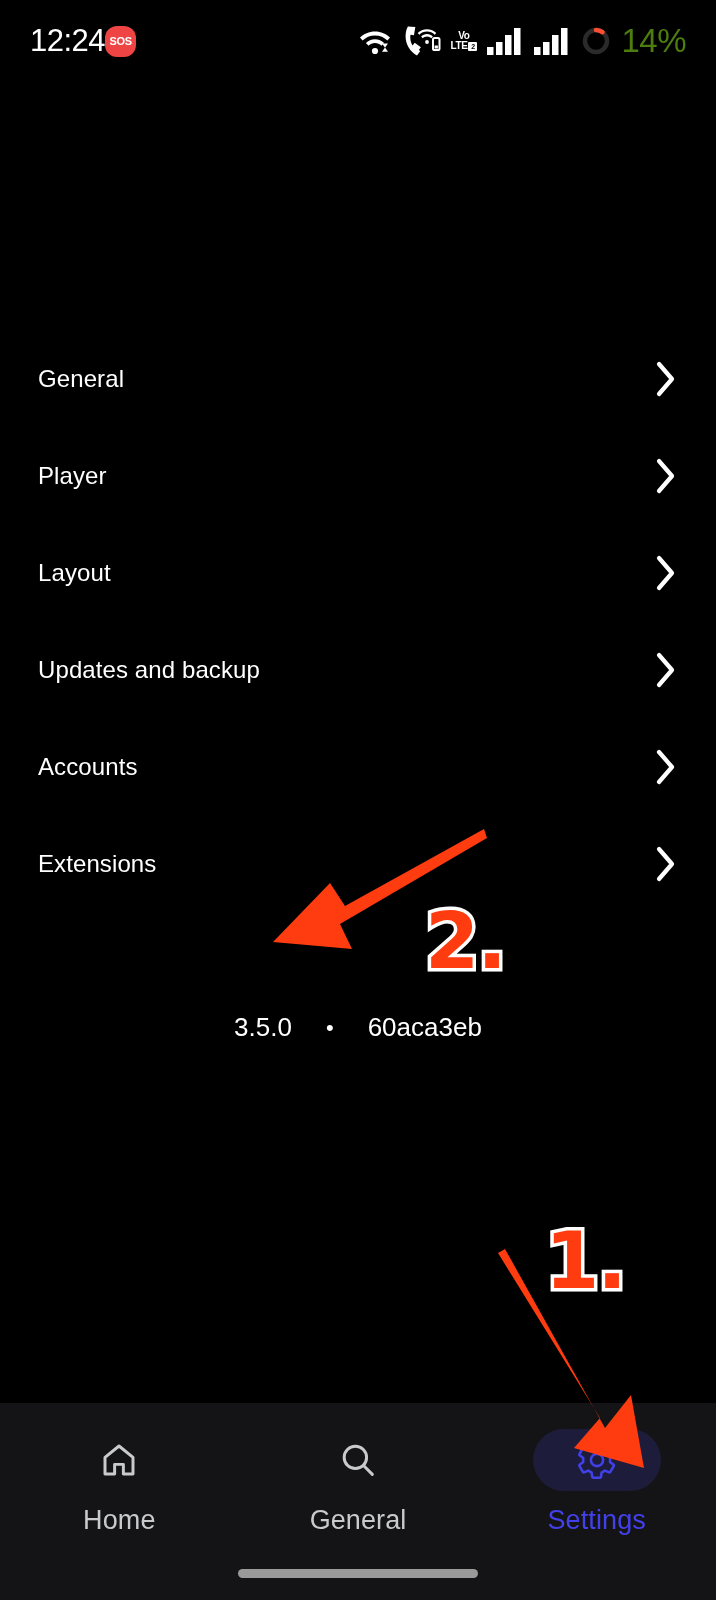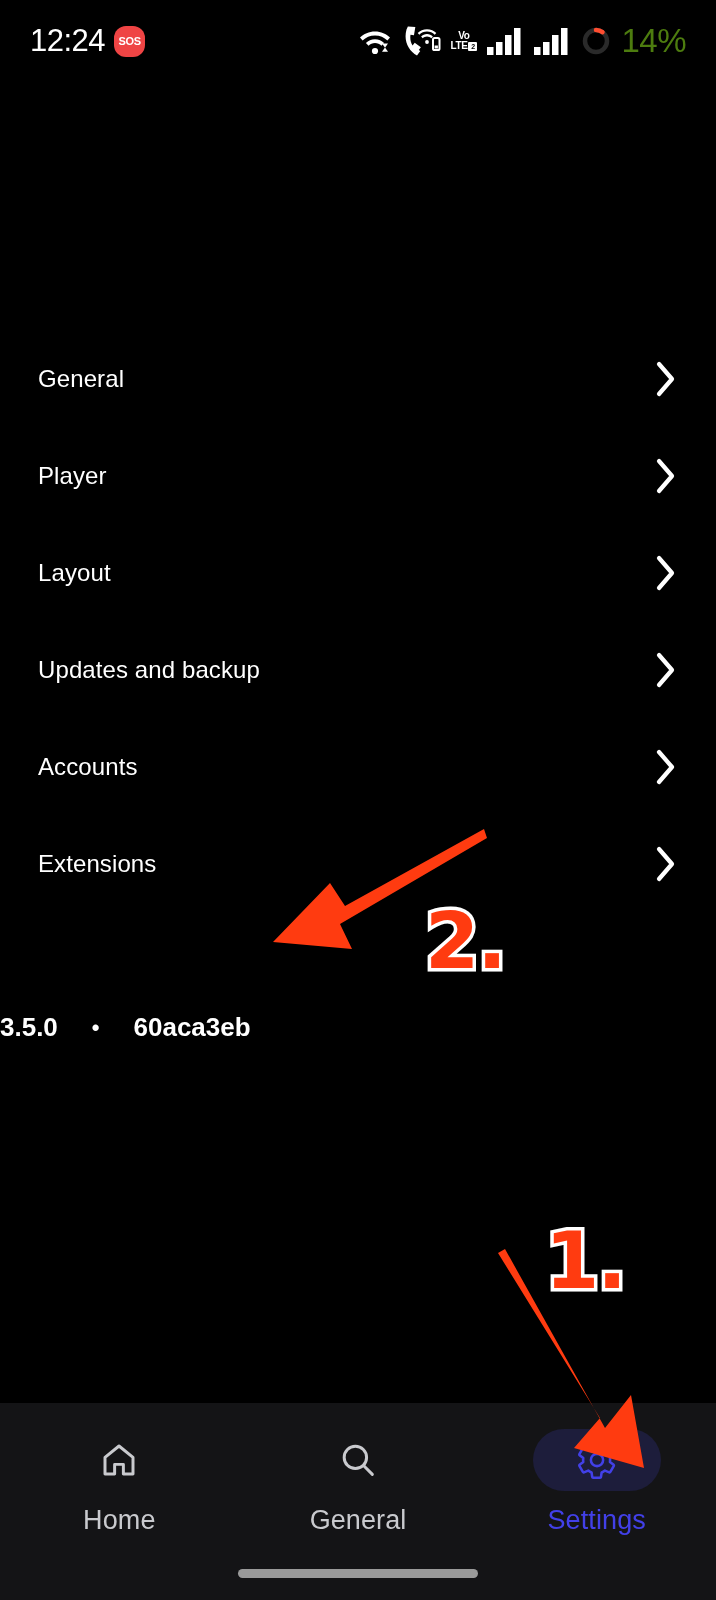--- a/index.html
+++ b/index.html
@@ -16,21 +16,21 @@
   }
 
   
   #status-bar {
     position:absolute; left:0; top:0;
     width:716px; height:82px;
     display:flex; align-items:center;
     padding:0 30px;
     color:#fff;
   }
-  #status-left { display:flex; align-items:center; gap:9px; }
+  #status-left { display:flex; align-items:center; gap:0; }
   #clock { font-size:31px; font-weight:500; letter-spacing:-0.5px; color:#fff; }
   #sos-badge {
     width:31px; height:31px; border-radius:12px;
     background:#ef4444;
     display:flex; align-items:center; justify-content:center;
     font-size:11px; font-weight:700; color:#fff; letter-spacing:-0.3px;
   }
   #status-right {
     margin-left:auto;
     display:flex; align-items:center; gap:9px;
@@ -62,23 +62,23 @@
   }
   .list-label {
     font-size:24px; font-weight:400; color:#ffffff;
     letter-spacing:0.1px;
   }
   .chev { margin-left:auto; display:block; }
 
   
   #version-line {
     position:absolute; left:0; top:1012px; width:716px;
-    display:flex; align-items:center; justify-content:flex-start;
+    display:flex; align-items:center; justify-content:center;
     gap:34px;
-    color:#ffffff; font-size:26px; font-weight:700;
+    color:#ffffff; font-size:26px; font-weight:400;
   }
   #version-dot { font-size:22px; line-height:1; }
 
   
   #bottom-nav {
     position:absolute; left:0; top:1403px;
     width:716px; height:197px;
     background:#141416;
     display:flex; align-items:flex-start;
   }

